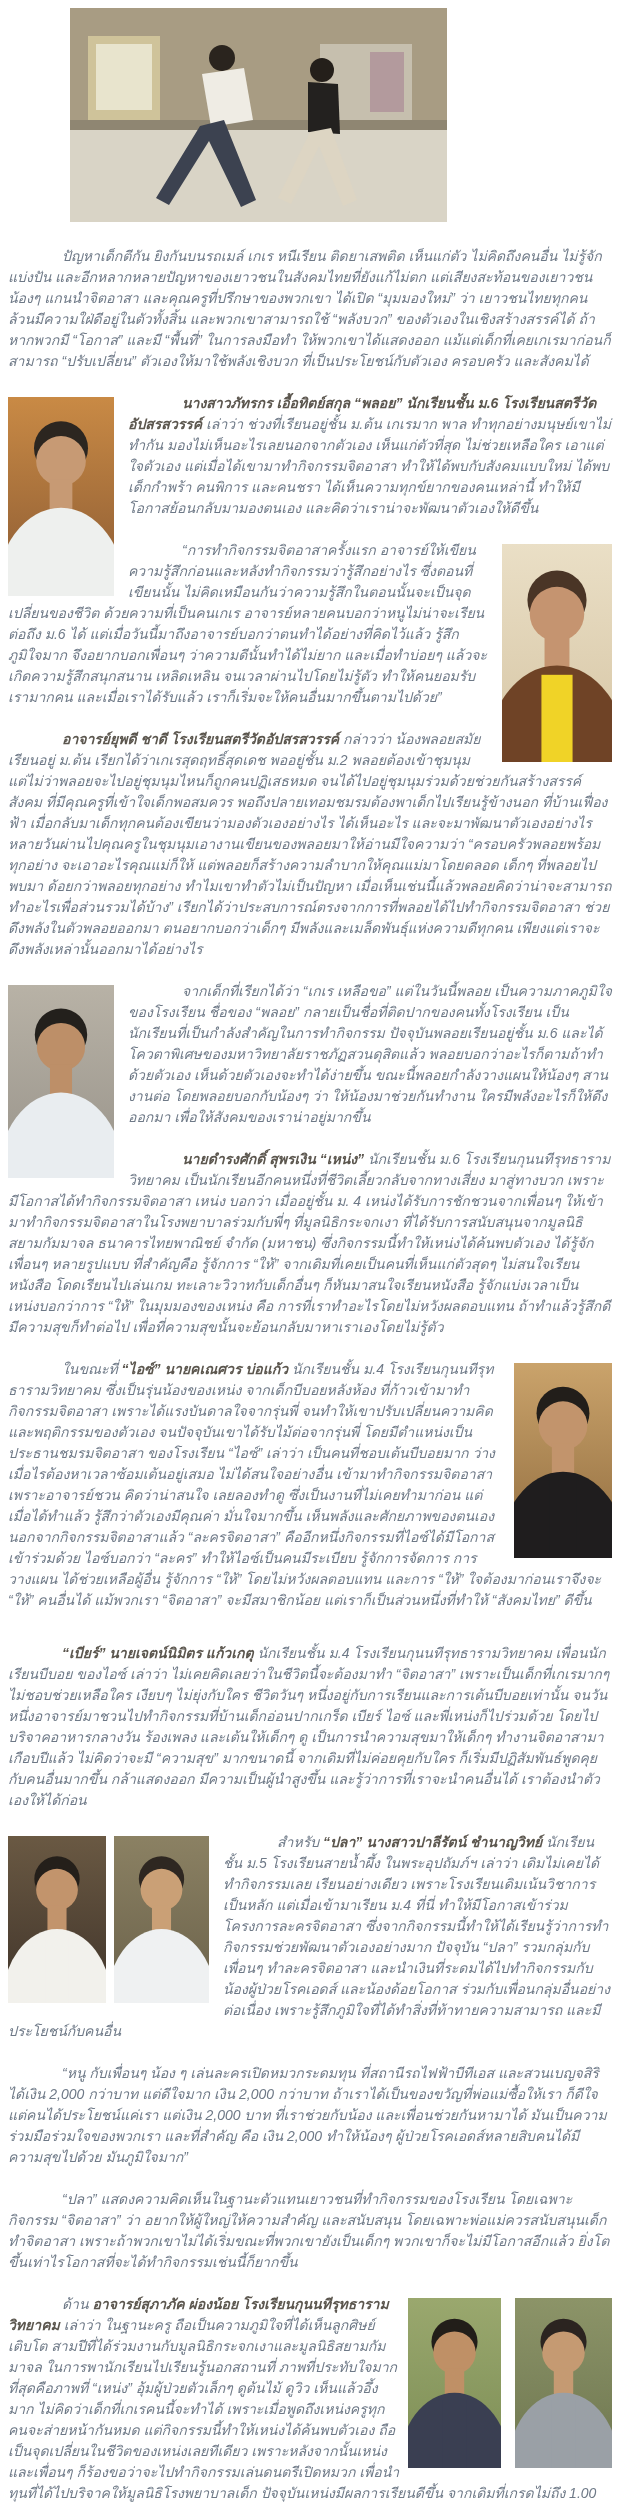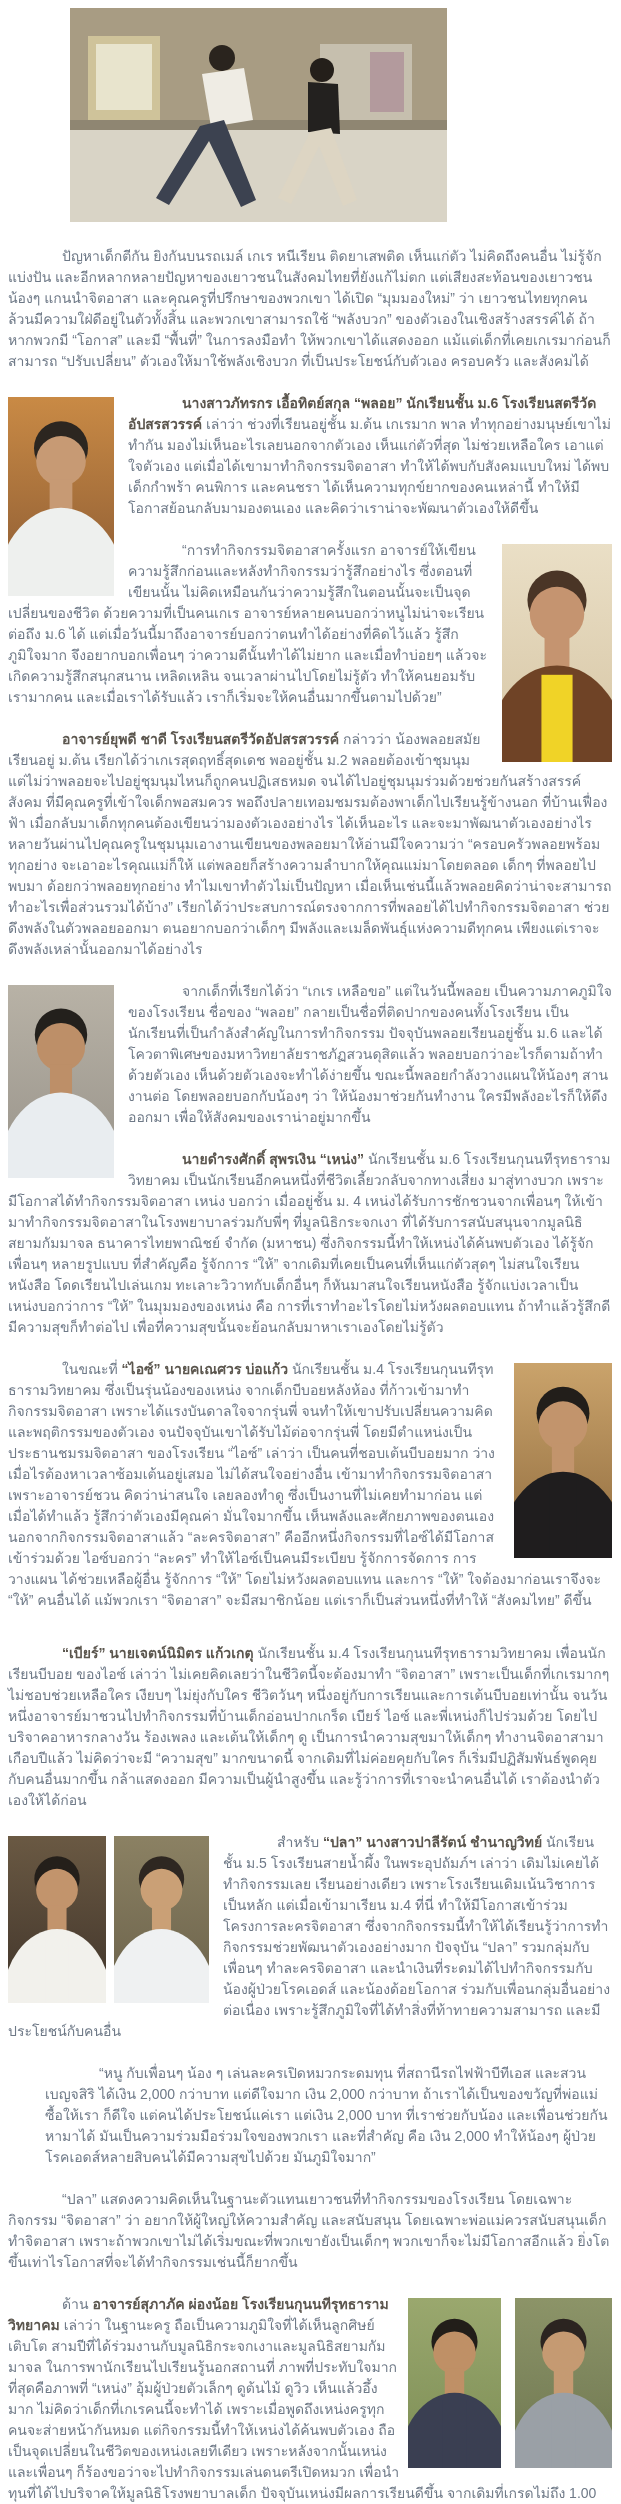--- a/index.html
+++ b/index.html
@@ -4,21 +4,21 @@
 <style>
   html,body{margin:0;padding:0;background:#ffffff;}
   body{
     width:621px;
     font-family:"Liberation Sans","DejaVu Sans",sans-serif;
     color:#6e7987;
     font-size:14px;
     line-height:21px;
   }
   .page{width:621px;padding:0 9px 28px 8px;box-sizing:border-box;overflow:hidden;}
-  p{margin:0 0 21px 0;text-indent:54px;text-align:left;}
+  p{margin:0 0 21px 0;text-indent:54px;text-align:left;font-style:italic;}
   p .lead{font-weight:bold;color:#5b564e;}
   p .pre, p .rest{color:#6e7987;}
   
   .photo{
     position:relative;overflow:hidden;
     background:linear-gradient(180deg,var(--bg1,#bbb),var(--bg2,#888));
   }
   .photo svg{display:block;width:100%;height:100%;}
   .hero{
     width:377px;height:214px;margin:8px 0 24px 62px;float:none;
@@ -26,21 +26,21 @@
   .ph-left{float:left;margin:4px 14px 4px 0;}
   .ph-right{float:right;margin:4px 0 4px 14px;}
   .ph-ploy{width:106px;height:199px;}
   .ph-yupadee{width:110px;height:218px;}
   .ph-neng{width:106px;height:193px;}
   .ph-ice{width:98px;height:195px;}
   .ph-jet{width:98px;height:167px;margin-right:8px;}
   .ph-pla{width:95px;height:167px;margin-right:14px;}
   .ph-sup-b{width:97px;height:170px;}
   .ph-sup-a{width:93px;height:170px;margin-left:8px;}
-  .clear-l{clear:left;margin-left:37px;}
+  .clear-l{clear:left;}
   .clear-r{clear:right;margin-top:32px;}
 </style>
 </head>
 <body>
 
 <div class="page">
 
   <div class="photo hero" style="--bg1:#a3977e;--bg2:#d8d3c6;" title="photo: two teenage boys practising b-boy dance moves in a school activity room">
     <svg viewBox="0 0 377 214" preserveAspectRatio="none">
       <rect x="0" y="0" width="377" height="122" fill="#a89c83"></rect>

